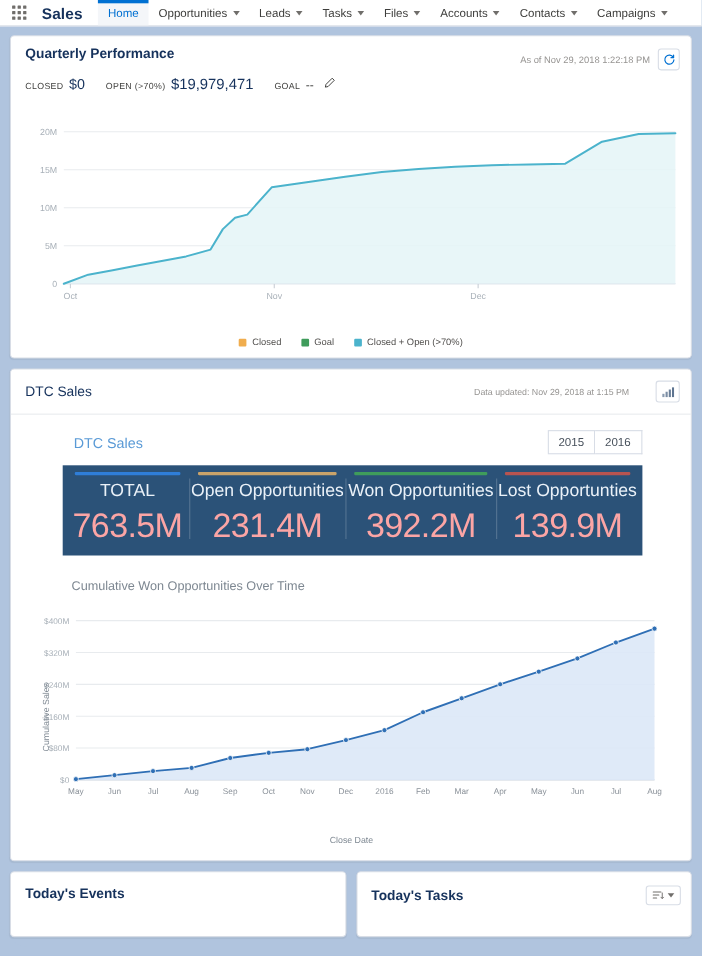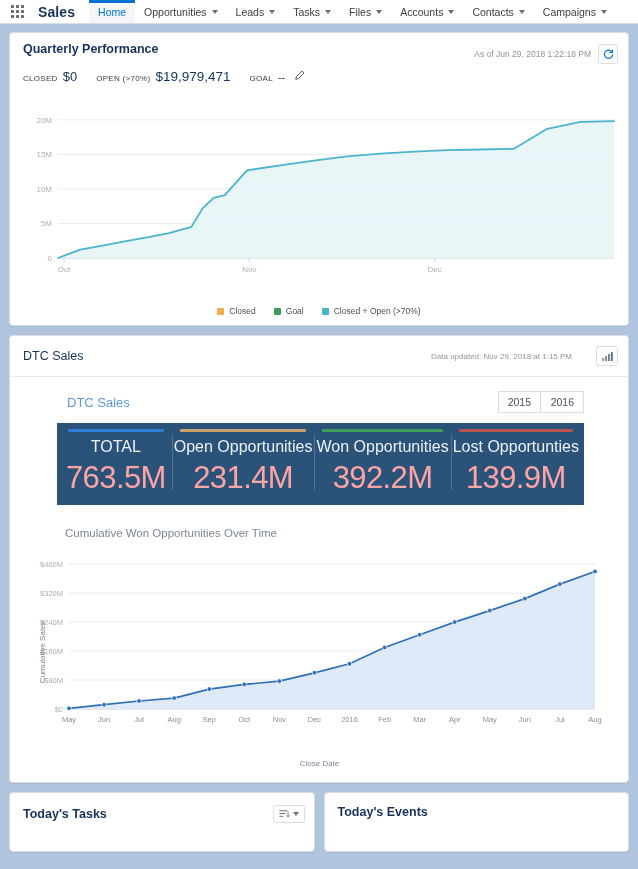--- a/index.html
+++ b/index.html
@@ -107,21 +107,21 @@
   .icon-btn.lg { width: 22px; height: 20px; }
 
   .dtc-body { padding: 10px 0 14px 0; }
   .dtc-sub {
     display: flex; align-items: center; justify-content: space-between;
     padding: 4px 44px 10px 57px;
   }
   .dtc-sub-title { font-size: 13px; color: #5a9ad6; }
   .year-toggle { display: flex; }
   .year-btn {
-    min-width: 43px; text-align: right; padding: 4px 9px;
+    min-width: 43px; text-align: left; padding: 4px 9px;
     font-size: 10.5px; color: #48515c; background: #fff;
     border: 1px solid #d8dde6; cursor: pointer;
   }
   .year-btn + .year-btn { border-left: none; }
 
   
   .kpi-strip {
     margin: 0 44px 0 47px;
     background: #2b5278;
     display: flex; padding: 3px 3px 9px 3px;
@@ -229,21 +229,21 @@
       </div>
     </div>
 </div>
 
 <div class="page">
 
   <div class="card">
     <div class="qp-head">
       <div class="qp-title">Quarterly Performance</div>
       <div class="qp-right">
-        <span class="qp-asof">As of Jun 29, 2018 1:22:18 PM</span>
+        <span class="qp-asof">As of Nov 29, 2018 1:22:18 PM</span>
         <span class="icon-btn">
           <svg width="11" height="11" viewBox="0 0 16 16">
             <path d="M13.2 4.6A6 6 0 1 0 14 8" fill="none" stroke="#0070d2" stroke-width="1.6" stroke-linecap="round"></path>
             <path d="M13.6 1.6v3.4h-3.4" fill="none" stroke="#0070d2" stroke-width="1.6" stroke-linecap="round" stroke-linejoin="round"></path>
           </svg>
         </span>
       </div>
     </div>
 
     <div class="qp-metrics">
@@ -403,30 +403,30 @@
             </svg>
         </div>
         <div class="axis-x-title" id="cum-xlabel">Close Date</div>
       </div>
     </div>
   </div>
 
   <div class="bottom-row">
     <div class="bottom-card">
       <div class="bottom-head">
+        <div class="bottom-title">Today's Events</div>
+      </div>
+    </div>
+    <div class="bottom-card">
+      <div class="bottom-head">
         <div class="bottom-title">Today's Tasks</div>
         <div class="sort-btn">
           <svg width="11" height="10" viewBox="0 0 14 12">
             <path d="M1 2h9M1 5.5h6.5M1 9h4" stroke="#706e6b" stroke-width="1.3" stroke-linecap="round" fill="none"></path>
             <path d="M11.5 3.2v6.2M10 8.1l1.5 1.5 1.5-1.5" stroke="#706e6b" stroke-width="1.1" fill="none" stroke-linecap="round" stroke-linejoin="round"></path>
           </svg>
           <span style="width:0;height:0;border-left:3.5px solid transparent;border-right:3.5px solid transparent;border-top:4.5px solid #706e6b;display:block;"></span>
         </div>
       </div>
     </div>
-    <div class="bottom-card">
-      <div class="bottom-head">
-        <div class="bottom-title">Today's Events</div>
-      </div>
-    </div>
   </div>
 
 </div>
 
 </body></html>

